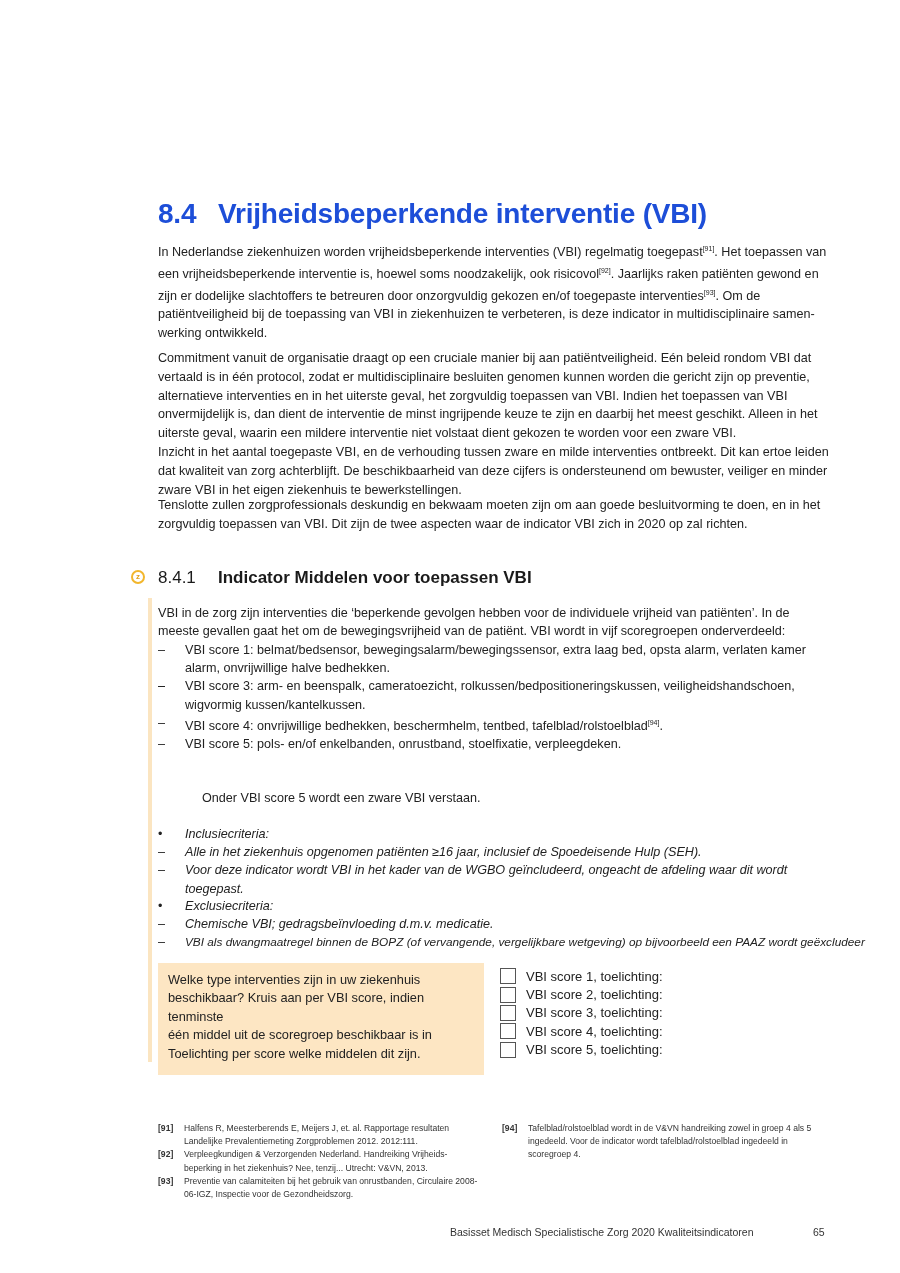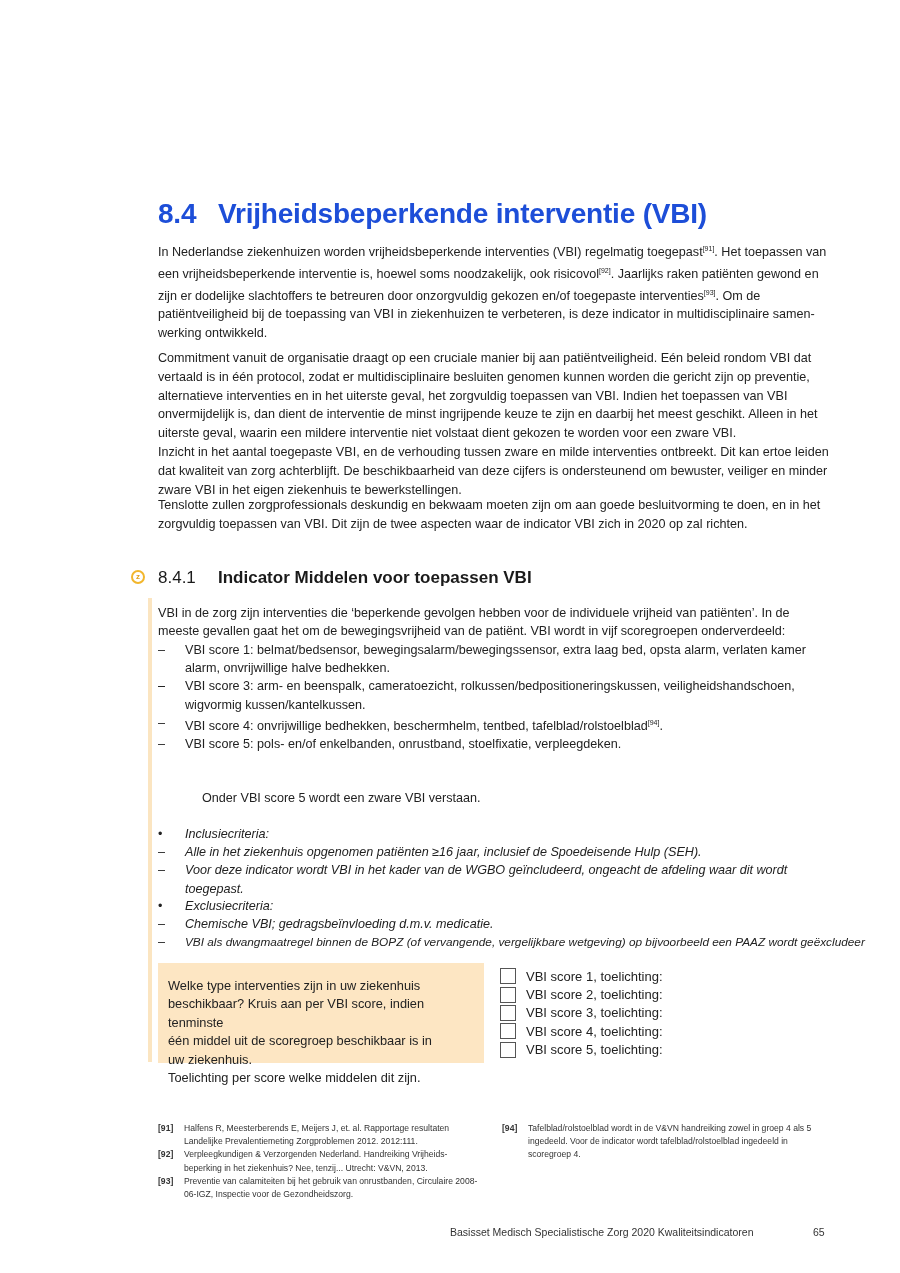--- a/index.html
+++ b/index.html
@@ -12,22 +12,22 @@
   .para sup { font-size: 7px; vertical-align: 5px; }
   .h3 { left: 158px; top: 568px; font-size: 17px; font-weight: bold; color: #1a1a1a; }
   .h3 .num { display: inline-block; width: 60px; font-weight: normal; }
   .icon-badge { left: 131px; top: 570px; width: 14px; height: 14px; border: 2px solid #f2b62c; border-radius: 50%;
                 box-sizing: border-box; font-size: 8px; line-height: 10px; text-align: center; color: #e2a21a; font-weight: bold; }
   .sidebar-bar { left: 148px; top: 598px; width: 4px; height: 464px; background: #fbe5c1; }
   .list { left: 158px; width: 680px; font-size: 12.6px; line-height: 18.2px; color: #222; margin: 0; padding: 0; list-style: none; }
   .list li { position: relative; padding-left: 27px; }
   .list li .mk { position: absolute; left: 0; top: 0; }
   .italic { font-style: italic; }
-  .qbox { left: 158px; top: 963px; width: 326px; height: 100px; background: #fde6c3; box-sizing: border-box;
-          padding: 14px 10px; font-size: 12.8px; line-height: 18.4px; color: #222; }
+  .qbox { left: 158px; top: 963px; width: 326px; height: 112px; background: #fde6c3; box-sizing: border-box;
+          padding: 8px 10px; font-size: 12.8px; line-height: 18.4px; color: #222; }
   .checks { left: 500px; top: 967px; font-size: 13px; color: #222; }
   .check-row { display: flex; align-items: center; height: 18.4px; }
   .cbox { width: 16px; height: 16px; border: 1px solid #555; box-sizing: border-box; margin-right: 10px; background:#fff; }
   .fn { font-size: 8.6px; line-height: 13.2px; color: #333; }
   .fn-item { position: relative; padding-left: 26px; }
   .fn-item .ref { position: absolute; left: 0; font-weight: bold; }
   .footer { left: 450px; top: 1226px; font-size: 10.5px; color: #333; }
   .pagenum { left: 813px; top: 1226px; font-size: 10.5px; color: #333; }
 </style>
 </head>
@@ -76,21 +76,20 @@
 <ul class="abs list italic" style="top:897px; width:700px; white-space:nowrap;">
   <li><span class="mk" style="font-style:normal;">•</span><span>Exclusiecriteria:</span></li>
   <li><span class="mk" style="font-style:normal;">–</span><span>Chemische VBI; gedragsbeïnvloeding d.m.v. medicatie.</span></li>
   <li><span class="mk" style="font-style:normal;">–</span><span style="font-size:11.8px;">VBI als dwangmaatregel binnen de BOPZ (of vervangende, vergelijkbare wetgeving) op bijvoorbeeld een PAAZ wordt geëxcludeer</span></li>
 </ul>
 
 <div class="abs qbox">
   <div>Welke type interventies zijn in uw ziekenhuis</div>
   <div>beschikbaar? Kruis aan per VBI score, indien tenminste</div>
   <div>één middel uit de scoregroep beschikbaar is in</div>
-  <div>uw ziekenhuis.</div>
   <div>Toelichting per score welke middelen dit zijn.</div>
 </div>
 
 <div class="abs checks">
   <div class="check-row">
       <span class="cbox"></span>
       <span>VBI score 1, toelichting:</span>
     </div>
   <div class="check-row">
       <span class="cbox"></span>

